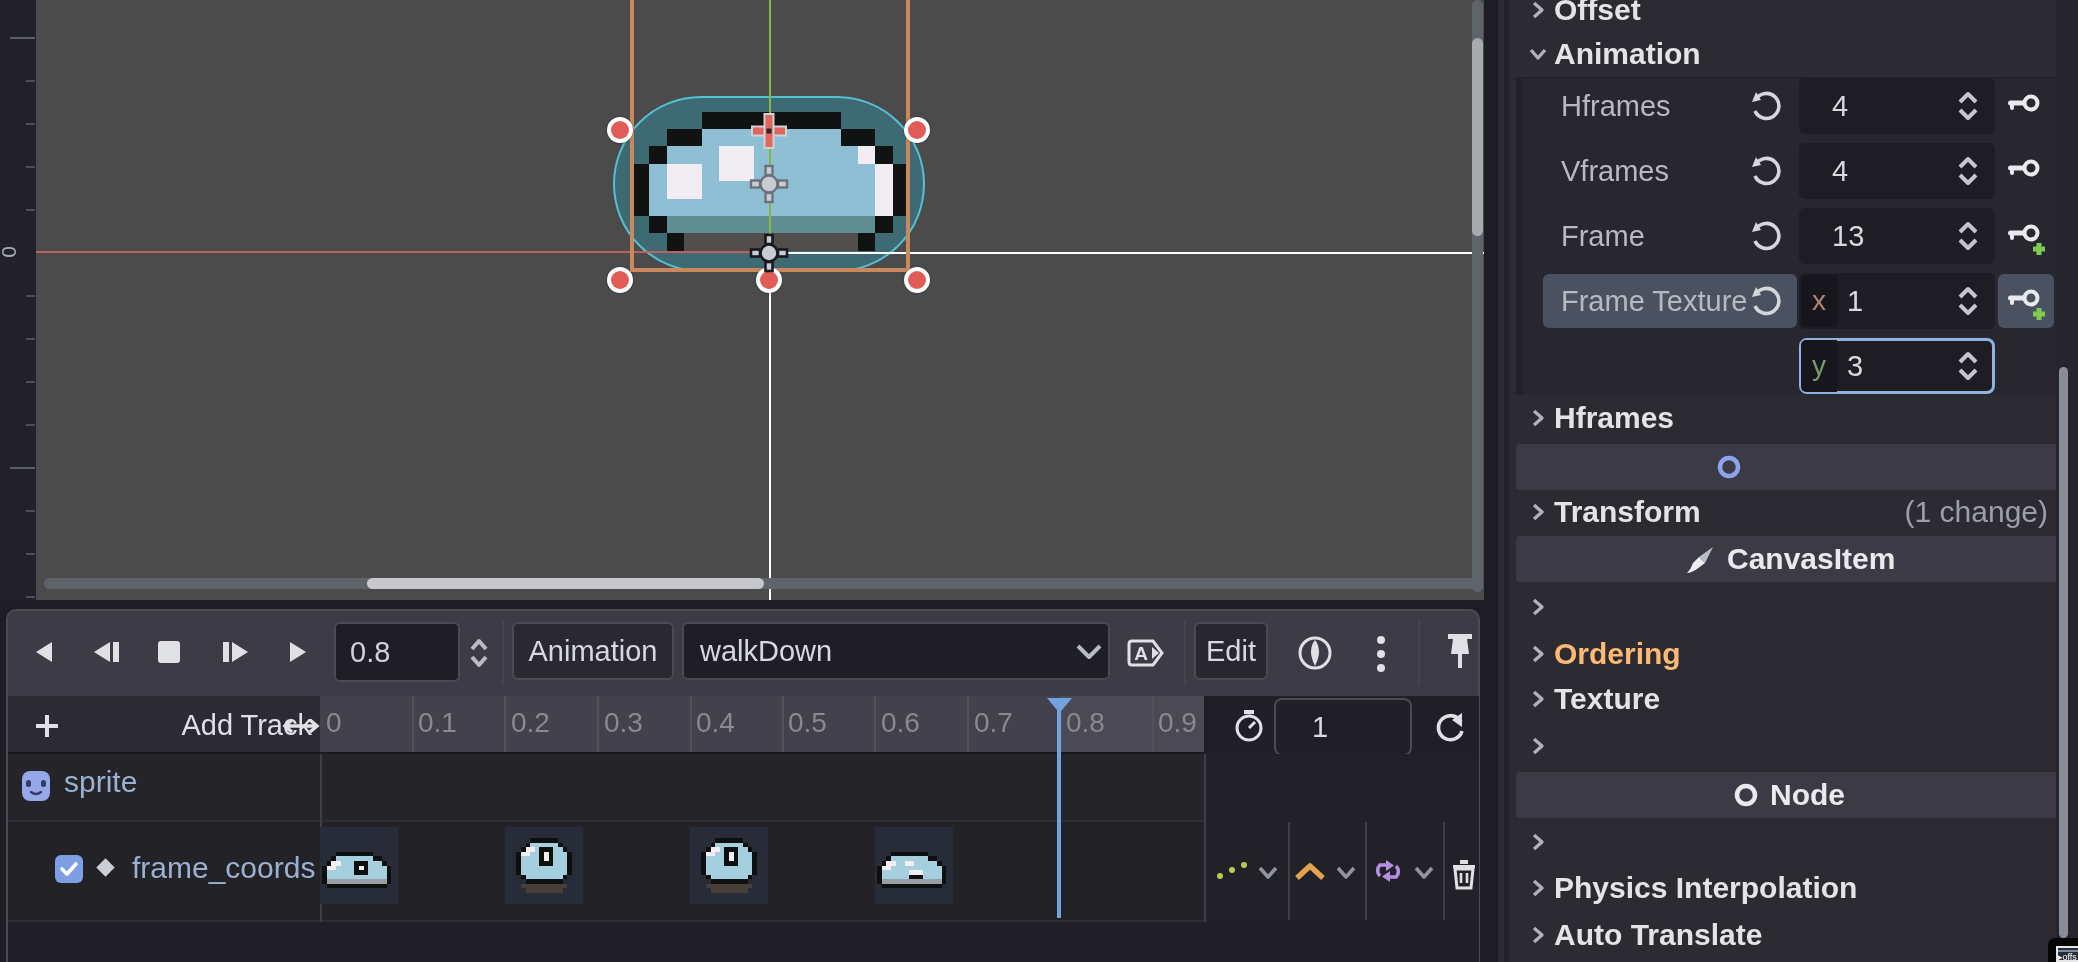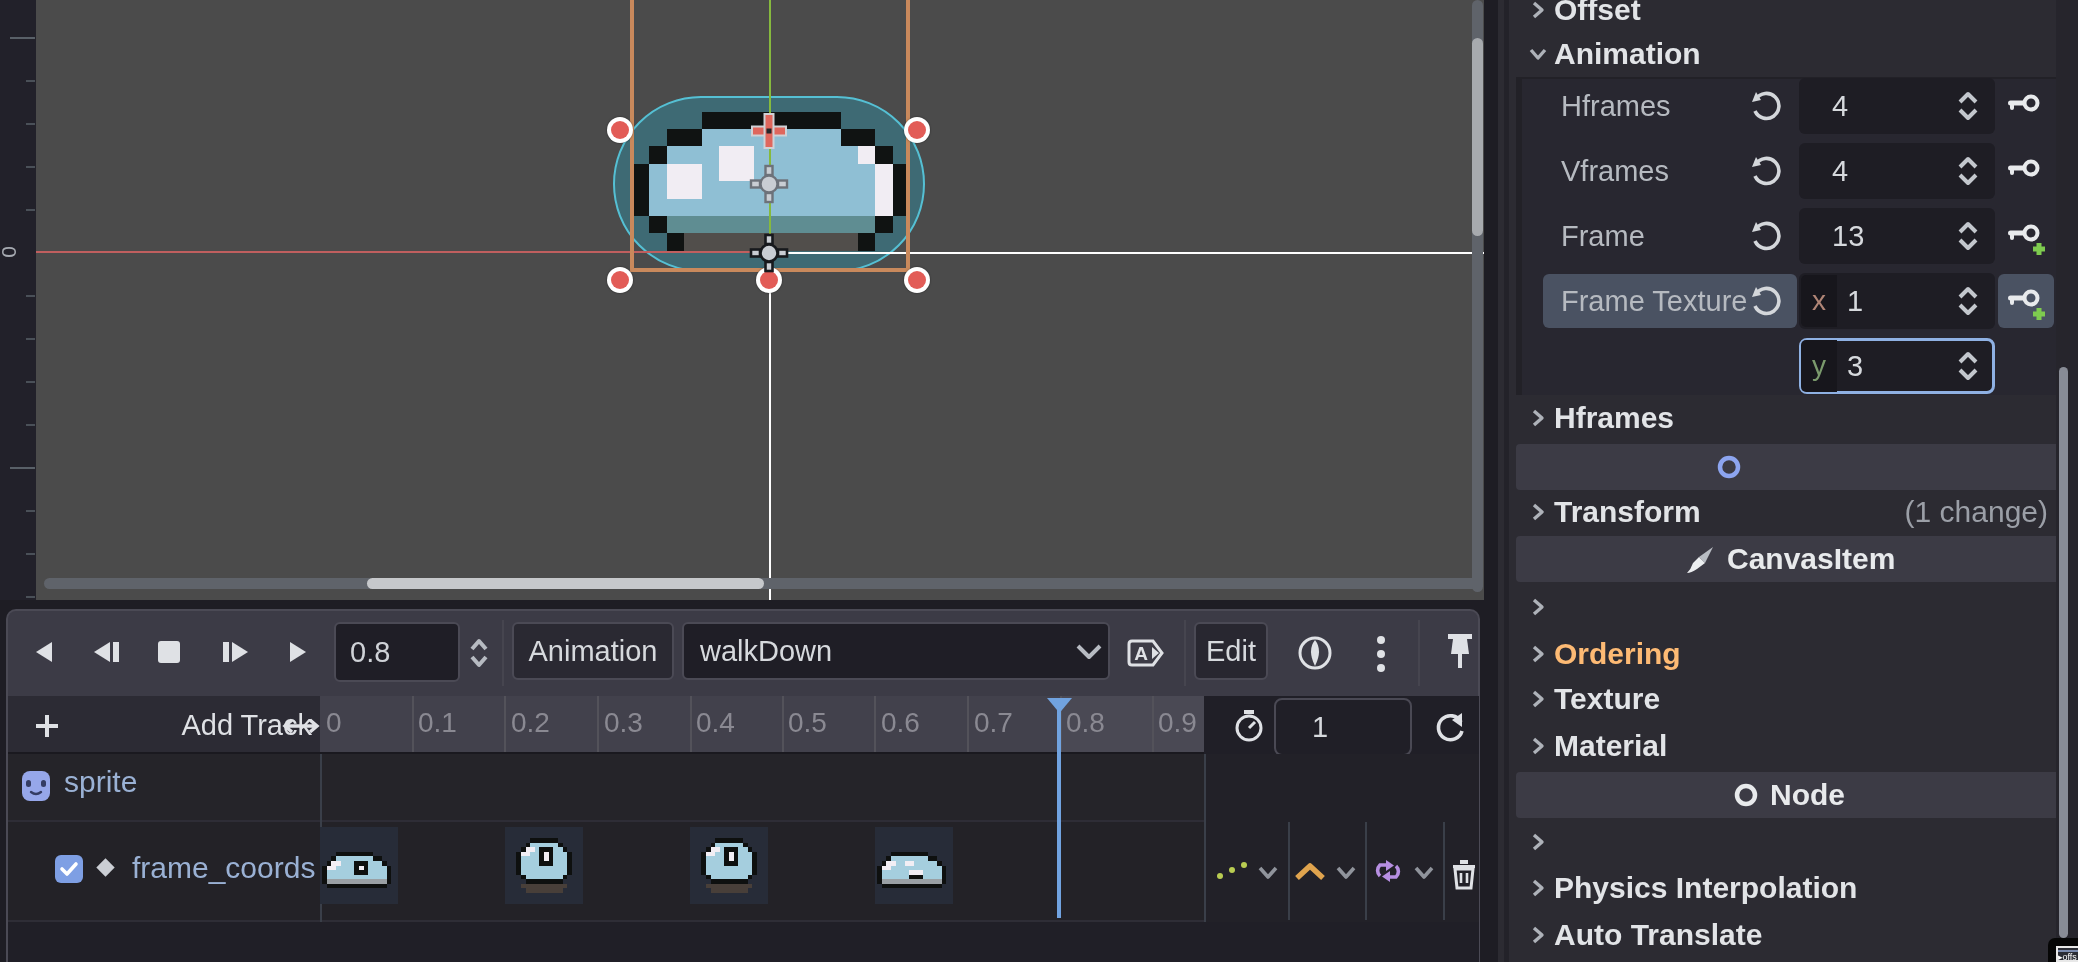--- a/index.html
+++ b/index.html
@@ -645,21 +645,20 @@
       <svg width="16" height="18" viewBox="0 0 16 18">
         <path d="M4 2 L12 9 L4 16" fill="none" stroke="#aeb2b9" stroke-width="3.4" stroke-linejoin="round"></path>
       </svg>
     </div>
 <div style="left:1554px;top:675px;width:420px;height:48px;color:#e2e4e7;font-size:30px;font-weight:bold;line-height:48px;"><span class="t">Texture</span></div>
 <div style="left:1530px;top:737px;width:16px;height:18px;">
       <svg width="16" height="18" viewBox="0 0 16 18">
         <path d="M4 2 L12 9 L4 16" fill="none" stroke="#aeb2b9" stroke-width="3.4" stroke-linejoin="round"></path>
       </svg>
     </div>
-<div style="left:1554px;top:722px;width:420px;height:48px;color:#e2e4e7;font-size:30px;font-weight:bold;line-height:48px;"><span class="t">Material</span></div>
 <div style="left:1516px;top:772px;width:562px;height:46px;background:#3c3b45;border-radius:4px;"></div>
 <div style="left:1734px;top:783px;width:24px;height:24px;">
       <svg width="24" height="24" viewBox="0 0 24 24">
         <circle cx="12" cy="12" r="9" fill="none" stroke="#e8eaec" stroke-width="4.5"></circle>
       </svg>
     </div>
 <div style="left:1770px;top:772px;width:160px;height:46px;color:#e8eaec;font-size:30px;font-weight:bold;line-height:46px;"><span class="t">Node</span></div>
 <div style="left:1530px;top:833px;width:16px;height:18px;">
       <svg width="16" height="18" viewBox="0 0 16 18">
         <path d="M4 2 L12 9 L4 16" fill="none" stroke="#aeb2b9" stroke-width="3.4" stroke-linejoin="round"></path>

